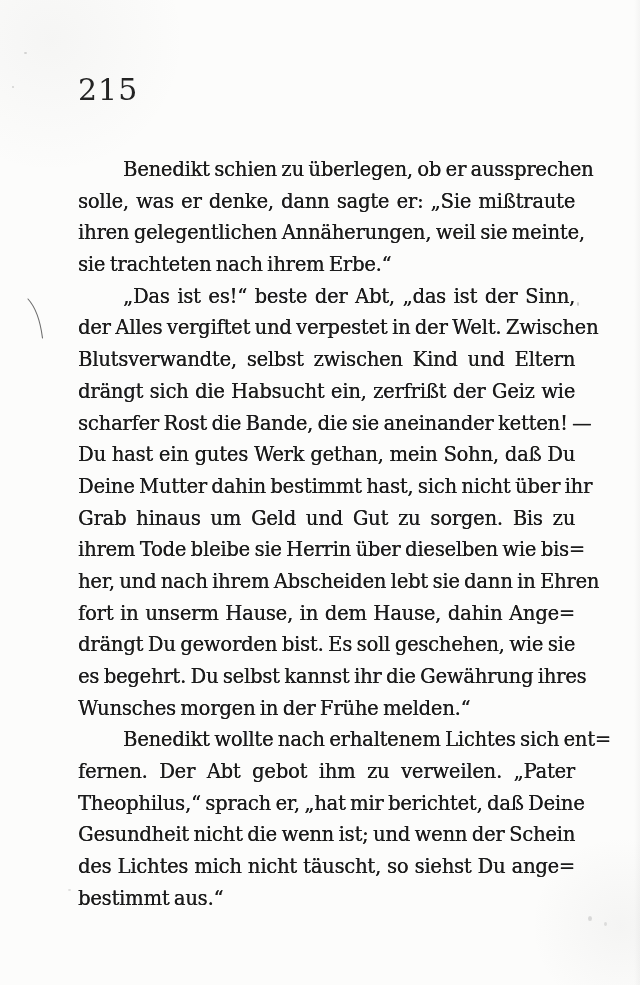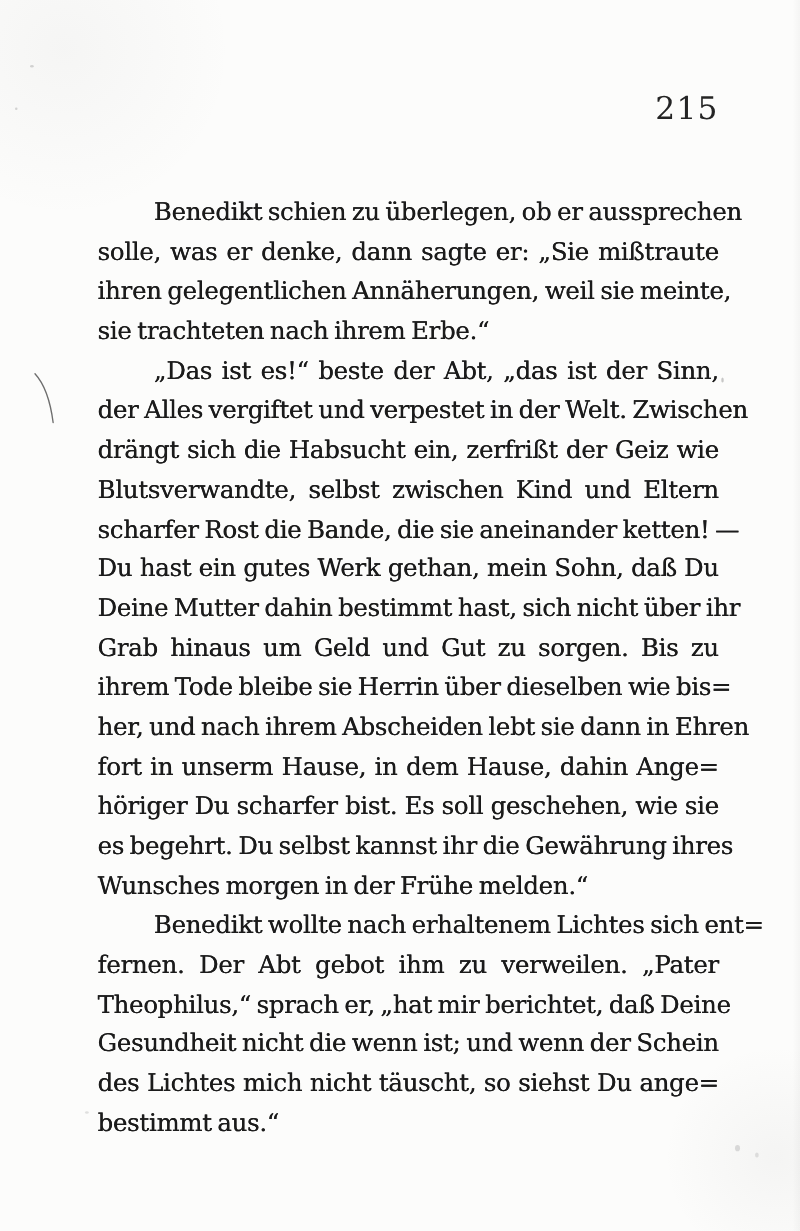--- a/index.html
+++ b/index.html
@@ -22,22 +22,22 @@
       radial-gradient(circle at 8% 4%, rgba(120,120,120,0.05), rgba(0,0,0,0) 12%),
       radial-gradient(circle at 97% 94%, rgba(120,120,120,0.06), rgba(0,0,0,0) 8%),
       linear-gradient(to left, rgba(150,150,150,0.07), rgba(0,0,0,0) 6px),
       #fcfcfb;
   }
   .page-number {
     position: absolute;
     top: 72px;
     left: 78px;
     width: 497px;
-    text-align: right;
-    font-size: 25px;
+    text-align: left;
+    font-size: 30px;
     letter-spacing: 1px;
     color: #242424;
   }
   .text-block {
     position: absolute;
     top: 126px;
     left: 78px;
     width: 497px;
     color: #1b1b1b;
     font-size: 19.5px;
@@ -89,30 +89,30 @@
     <div>
       <div class="line indent">Benedikt schien zu überlegen, ob er aussprechen</div>
       <div class="line">solle, was er denke, dann sagte er: „Sie mißtraute</div>
       <div class="line">ihren gelegentlichen Annäherungen, weil sie meinte,</div>
       <div class="line para-end">sie trachteten nach ihrem Erbe.“</div>
     </div>
 
     <div>
       <div class="line indent">„Das ist es!“ beste der Abt, „das ist der Sinn,</div>
       <div class="line">der Alles vergiftet und verpestet in der Welt. Zwischen</div>
+      <div class="line">Blutsverwandte, selbst zwischen Kind und Eltern</div>
       <div class="line">drängt sich die Habsucht ein, zerfrißt der Geiz wie</div>
-      <div class="line">Blutsverwandte, selbst zwischen Kind und Eltern</div>
       <div class="line">scharfer Rost die Bande, die sie aneinander ketten! —</div>
       <div class="line">Du hast ein gutes Werk gethan, mein Sohn, daß Du</div>
       <div class="line">Deine Mutter dahin bestimmt hast, sich nicht über ihr</div>
       <div class="line">Grab hinaus um Geld und Gut zu sorgen. Bis zu</div>
       <div class="line">ihrem Tode bleibe sie Herrin über dieselben wie bis=</div>
       <div class="line">her, und nach ihrem Abscheiden lebt sie dann in Ehren</div>
       <div class="line">fort in unserm Hause, in dem Hause, dahin Ange=</div>
-      <div class="line">höriger Du scharfer bist. Es soll geschehen, wie sie</div>
+      <div class="line">drängt Du geworden bist. Es soll geschehen, wie sie</div>
       <div class="line">es begehrt. Du selbst kannst ihr die Gewährung ihres</div>
       <div class="line para-end">Wunsches morgen in der Frühe melden.“</div>
     </div>
 
     <div>
       <div class="line indent">Benedikt wollte nach erhaltenem Lichtes sich ent=</div>
       <div class="line">fernen. Der Abt gebot ihm zu verweilen. „Pater</div>
       <div class="line">Theophilus,“ sprach er, „hat mir berichtet, daß Deine</div>
       <div class="line">Gesundheit nicht die wenn ist; und wenn der Schein</div>
       <div class="line">des Lichtes mich nicht täuscht, so siehst Du ange=</div>

